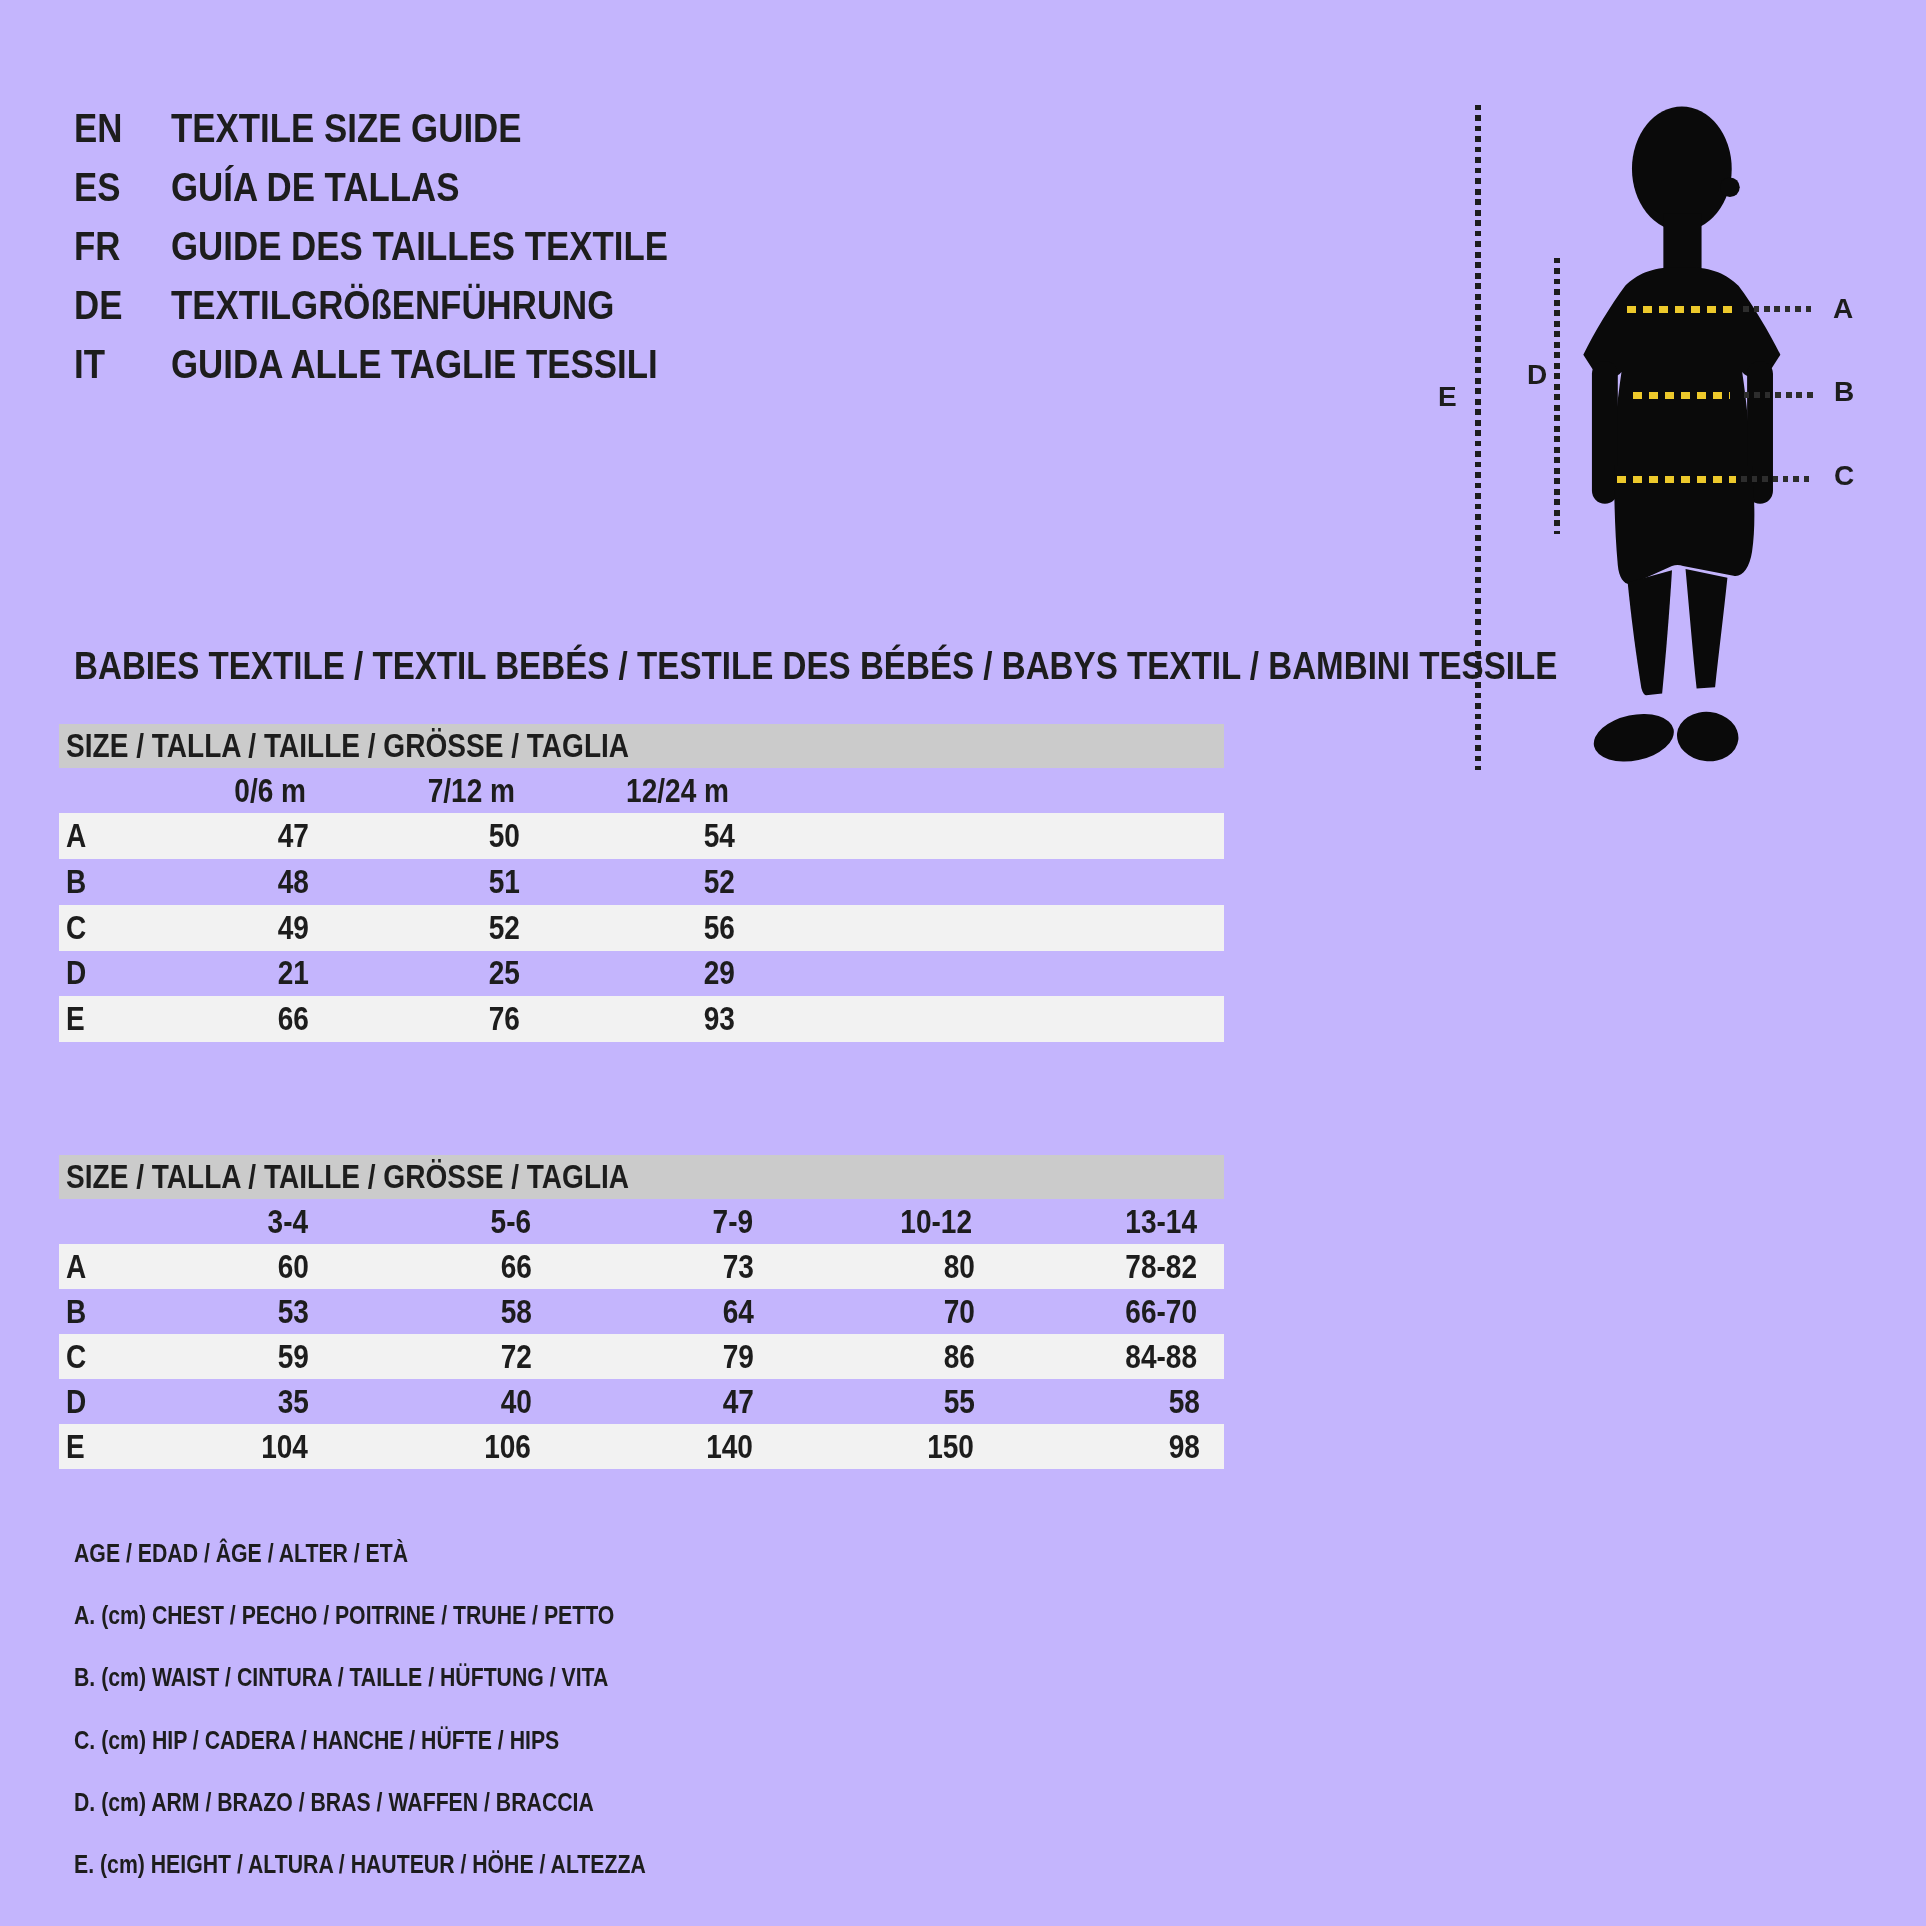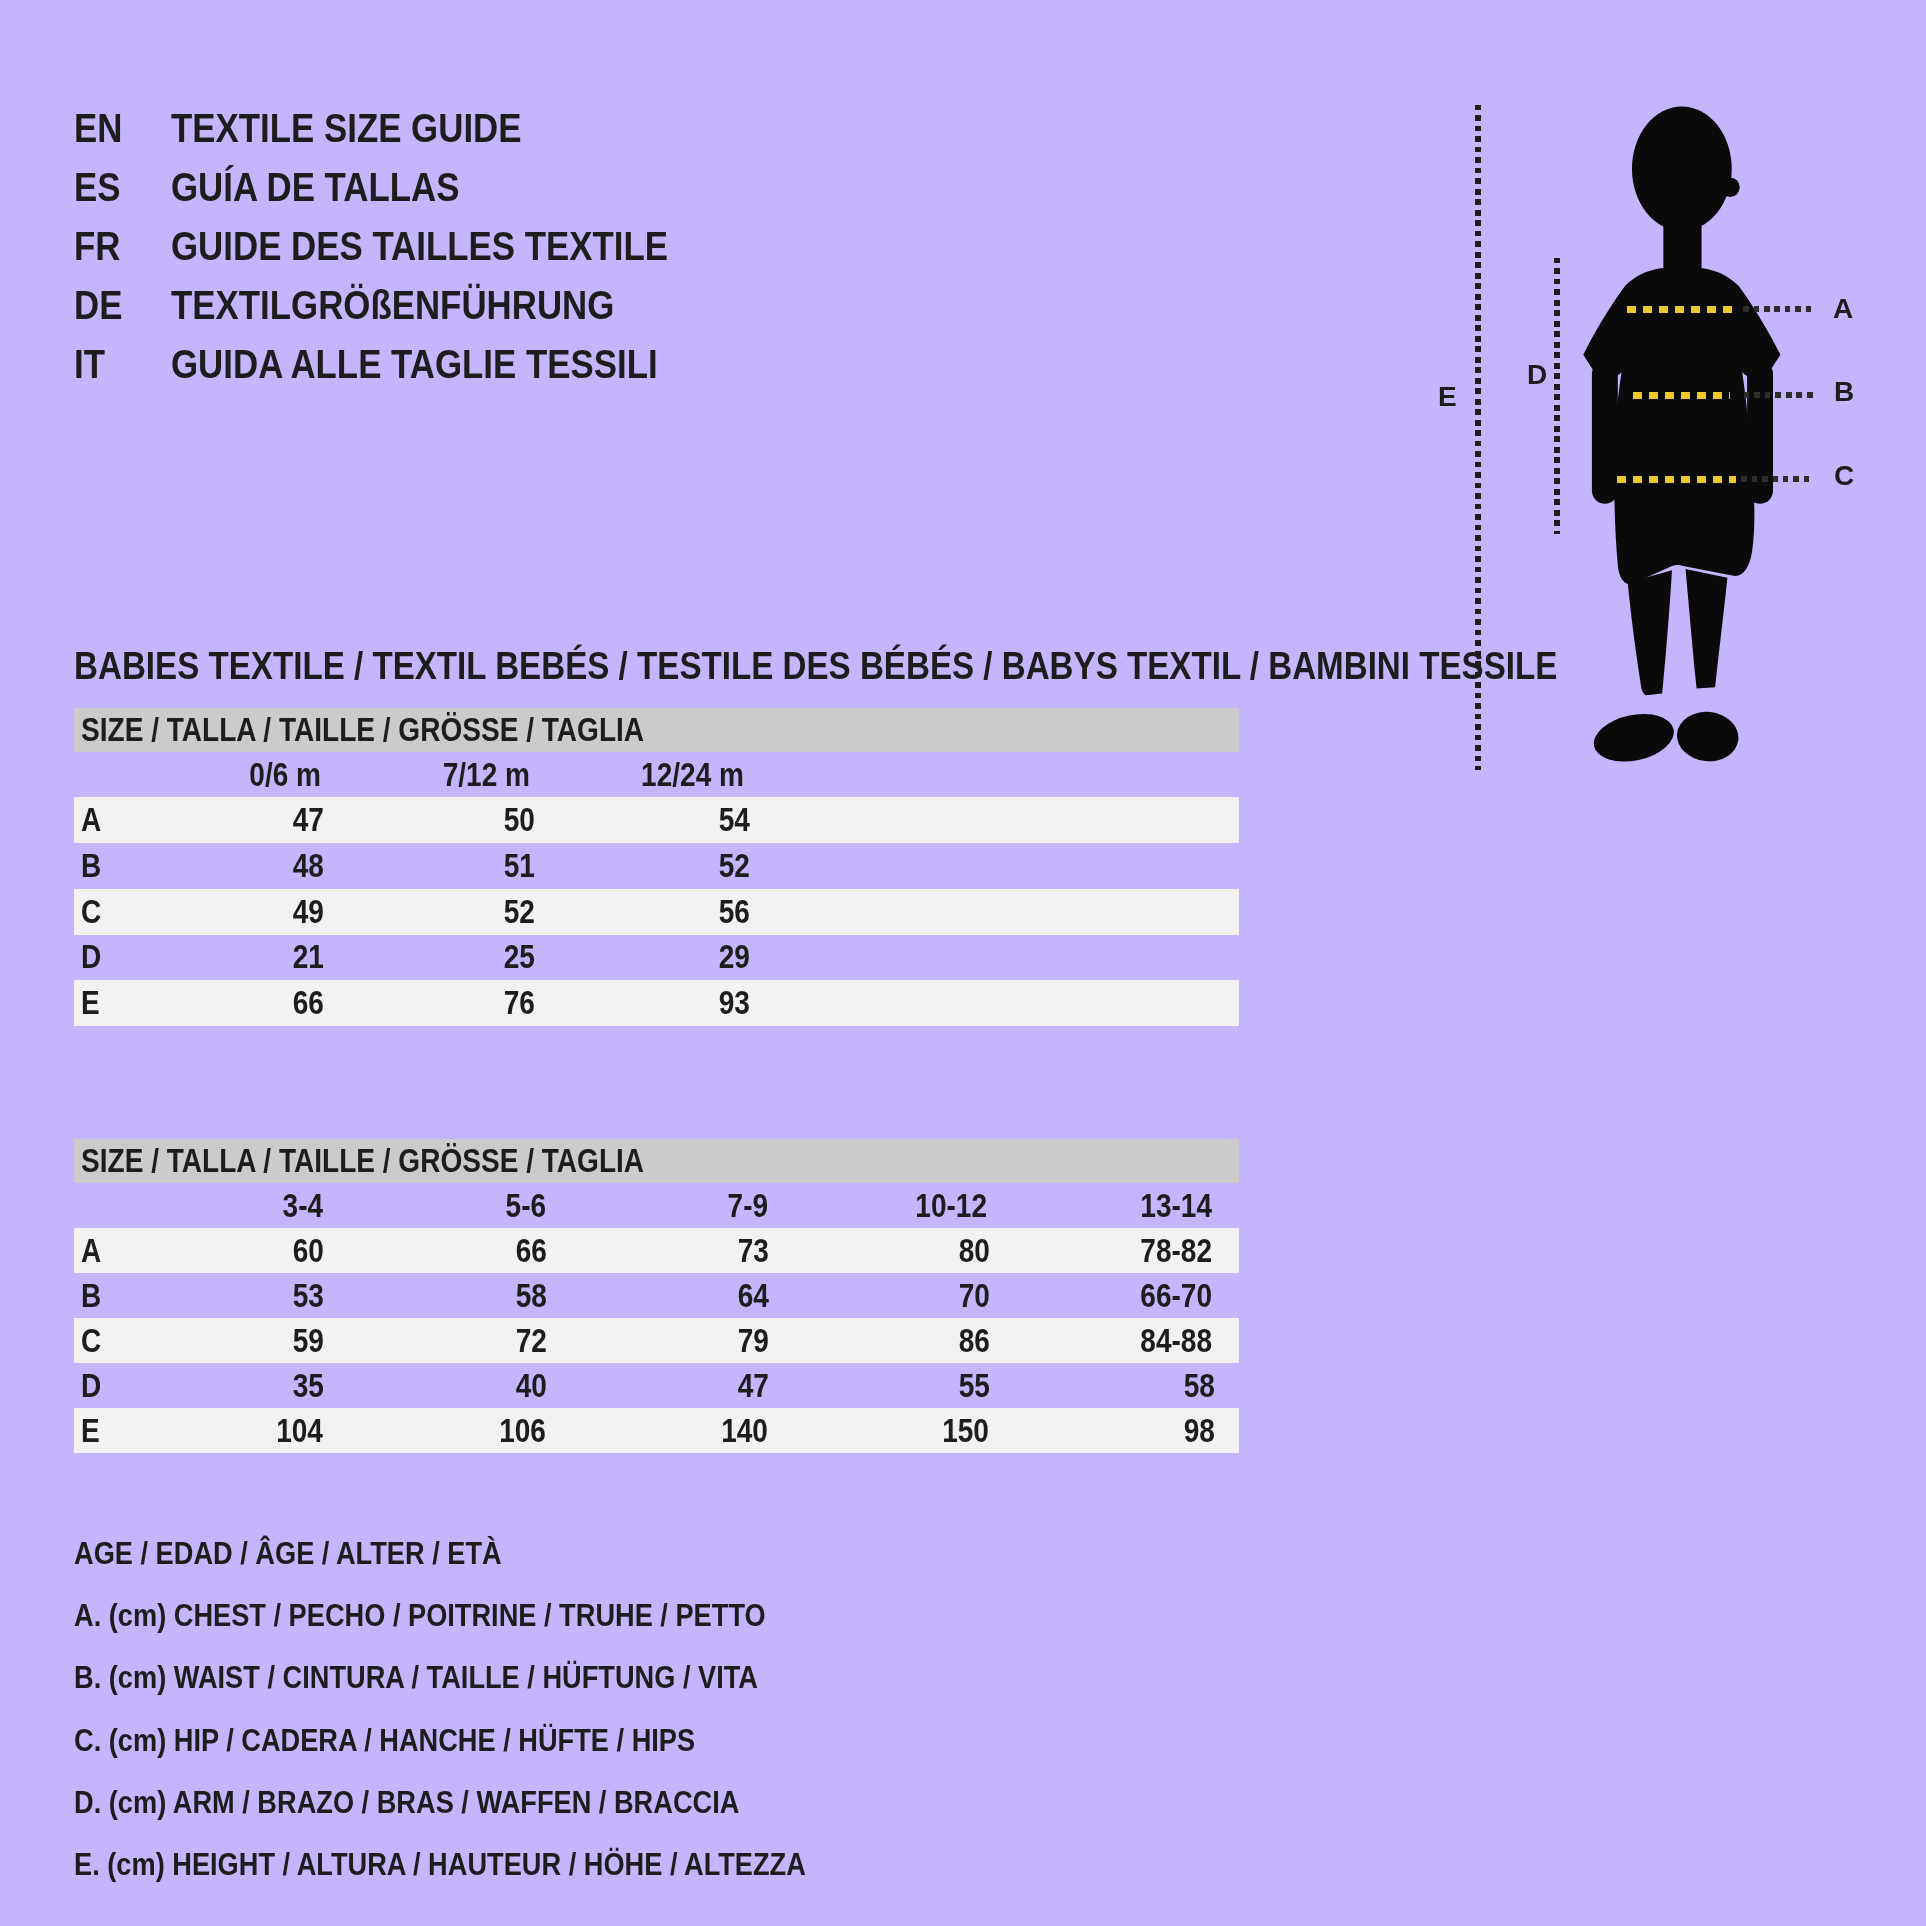--- a/index.html
+++ b/index.html
@@ -24,30 +24,30 @@
   
   .lang-block{position:absolute;left:74px;top:0;width:863px;}
   .lang-row{position:absolute;left:0;height:47px;line-height:47px;font-size:41px;}
   .lang-code{position:absolute;left:0;}
   .lang-title{position:absolute;left:97px;}
 
   
   .sec-title{position:absolute;left:74px;height:36px;line-height:36px;font-size:39px;}
 
   
-  .tbl{position:absolute;left:74px;width:1165px;}
+  .tbl{position:absolute;left:59px;width:1165px;margin-top:16px;}
   .bar{position:absolute;left:0;top:0;width:100%;height:44px;line-height:44px;
        background:var(--table_header_bg);font-size:33px;}
   .bar-text{position:absolute;left:7.4px;}
   .trow{position:absolute;left:0;width:100%;font-size:33px;}
   .rl{position:absolute;left:7.4px;}
   .cell{position:absolute;width:185px;text-align:right;}
 
   
-  .legend-line{position:absolute;left:74px;height:36px;line-height:36px;font-size:32px;}
+  .legend-line{position:absolute;left:74px;height:36px;line-height:36px;font-size:25px;}
 
   
   .dot-v{position:absolute;width:5.5px;
          background:repeating-linear-gradient(180deg,var(--text) 0 5.5px,transparent 5.5px 10.5px);}
   .dash-y{position:absolute;height:6.8px;
           background:repeating-linear-gradient(90deg,var(--accent_yellow) 0 9.2px,transparent 9.2px 16px);}
   .dash-b{position:absolute;height:5.5px;
           background:repeating-linear-gradient(90deg,var(--dash_black) 0 5.5px,transparent 5.5px 10.5px);}
   .mlabel{position:absolute;height:28px;line-height:28px;font-size:28px;}
 </style>

